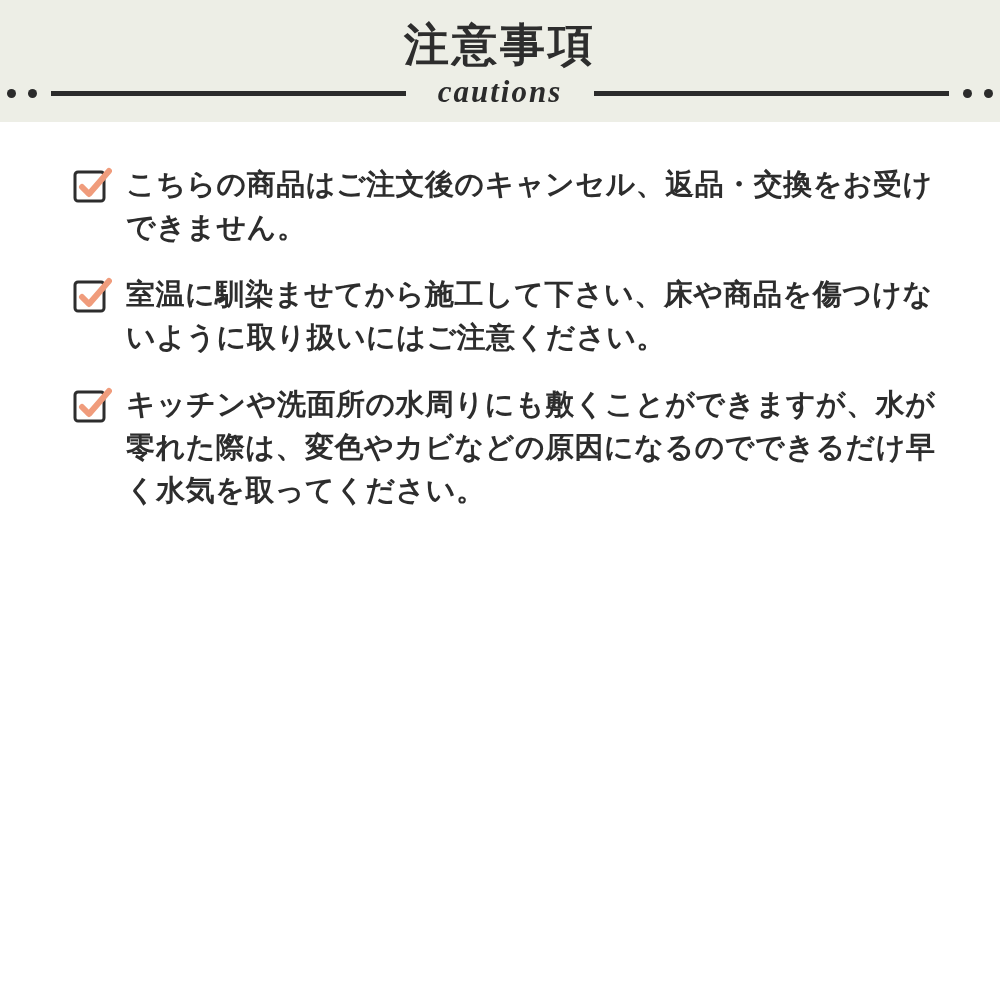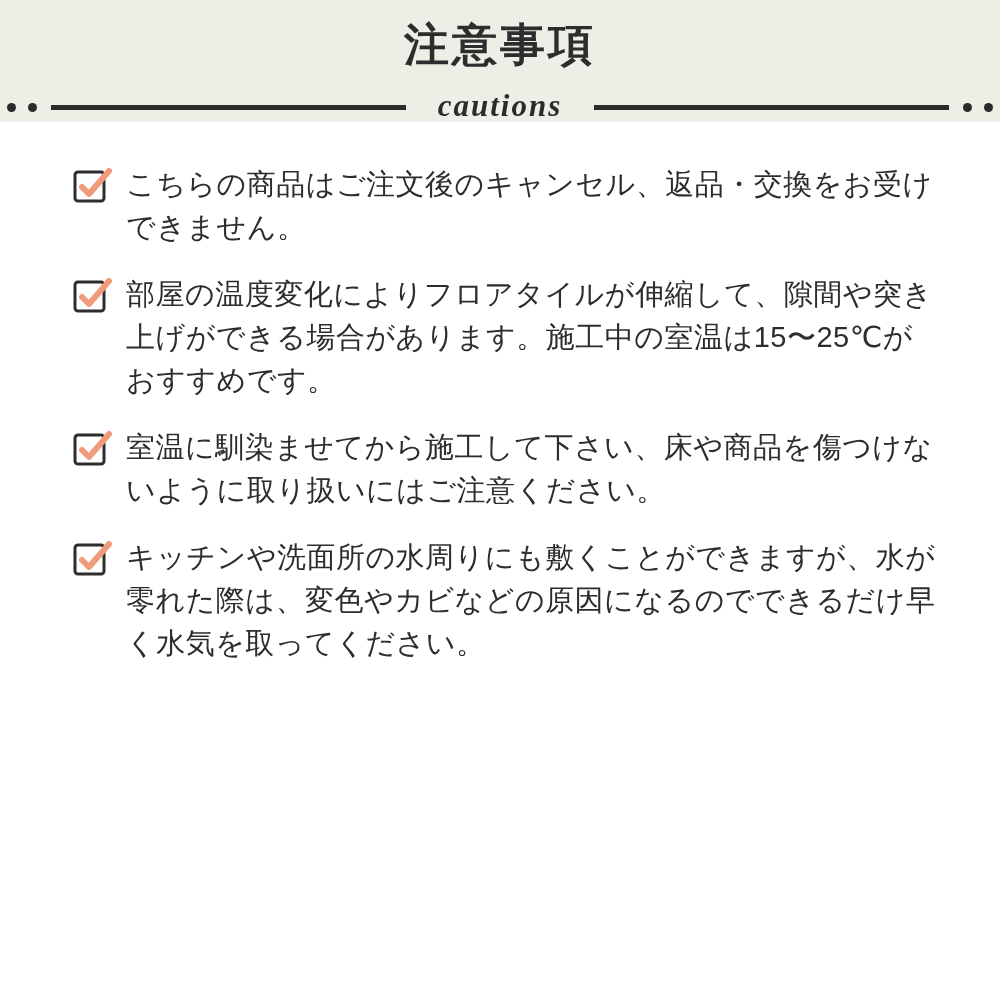--- a/index.html
+++ b/index.html
@@ -26,21 +26,21 @@
     text-align: center;
     padding-top: 18px;
     font-size: 45px;
     font-weight: 700;
     letter-spacing: 3px;
     color: var(--ink);
     line-height: 1.2;
   }
   .divider {
     position: absolute;
-    left: 0; right: 0; top: 92px;
+    left: 0; right: 0; top: 78px;
     height: 30px;
     display: flex;
     align-items: center;
     padding: 0 7px;
   }
   .dot {
     flex: 0 0 auto;
     width: 9px; height: 9px;
     border-radius: 50%;
     background: var(--line);
@@ -87,21 +87,21 @@
   }
   .checkbox .check {
     fill: none;
     stroke: var(--check);
     stroke-width: 6;
     stroke-linecap: round;
     stroke-linejoin: round;
   }
   .text {
     font-size: 29px;
-    font-weight: 400;
+    font-weight: 700;
     line-height: 43px;
     letter-spacing: 0.5px;
     color: var(--ink);
     max-width: 812px;
   }
 </style>
 </head>
 <body>
 
 <header class="header">
@@ -120,27 +120,20 @@
 <ul class="list">
   <li class="item">
     <svg class="checkbox" viewBox="0 0 40 40" aria-hidden="true">
       <rect class="box" x="3" y="8" width="29" height="29" rx="3"></rect>
       <path class="check" d="M10 23 L17 30 L37 7"></path>
     </svg>
     <p class="text">こちらの商品はご注文後のキャンセル、返品・交換をお受けできません。</p>
   </li>
 
 
-  <li class="item">
-    <svg class="checkbox" viewBox="0 0 40 40" aria-hidden="true">
-      <rect class="box" x="3" y="8" width="29" height="29" rx="3"></rect>
-      <path class="check" d="M10 23 L17 30 L37 7"></path>
-    </svg>
-    <p class="text">部屋の温度変化によりフロアタイルが伸縮して、隙間や突き上げができる場合があります。施工中の室温は15〜25℃がおすすめです。</p>
-  </li>
 
 
   <li class="item">
     <svg class="checkbox" viewBox="0 0 40 40" aria-hidden="true">
       <rect class="box" x="3" y="8" width="29" height="29" rx="3"></rect>
       <path class="check" d="M10 23 L17 30 L37 7"></path>
     </svg>
     <p class="text">室温に馴染ませてから施工して下さい、床や商品を傷つけないように取り扱いにはご注意ください。</p>
   </li>
 

